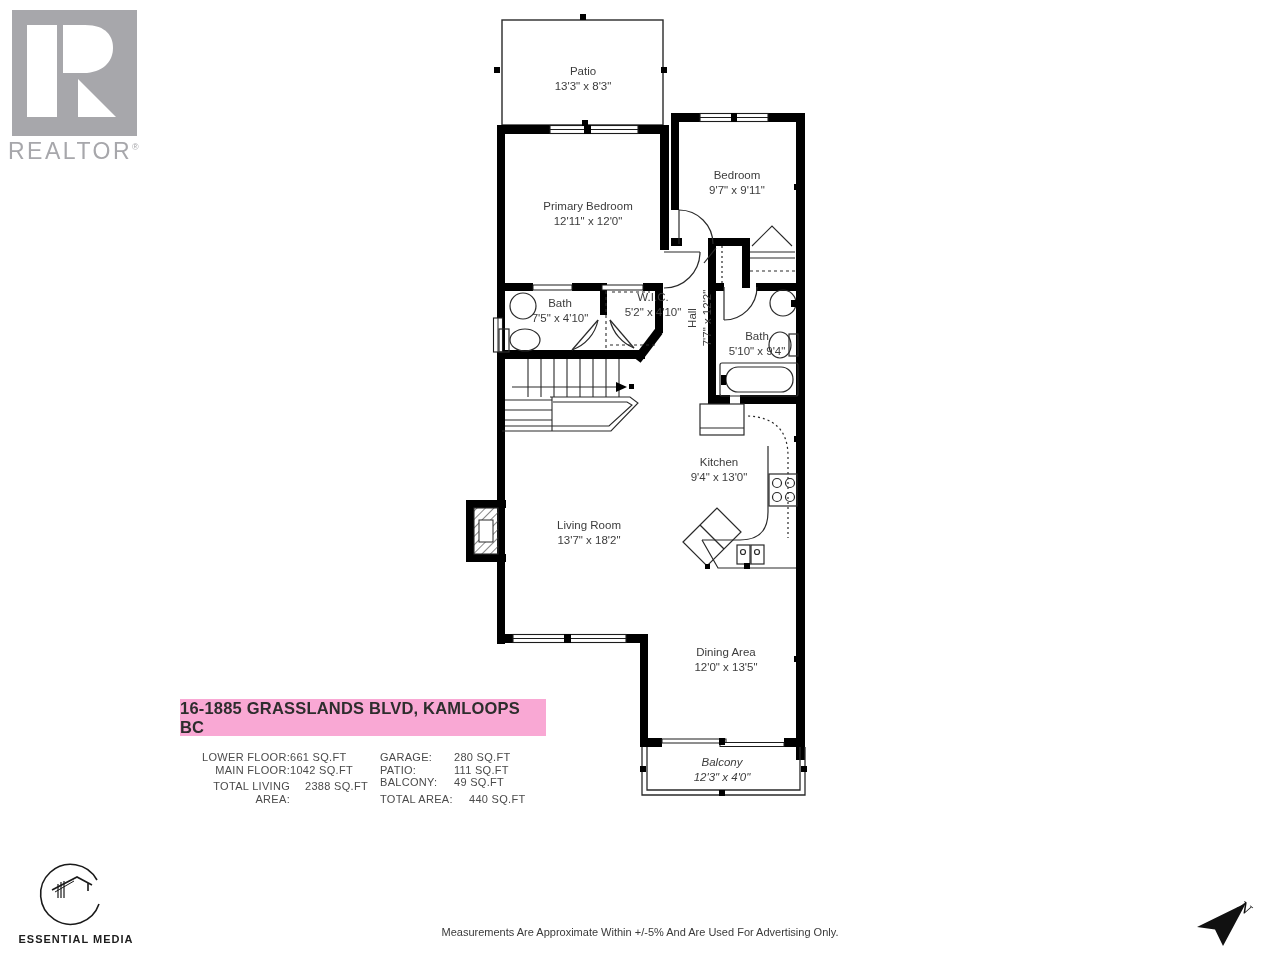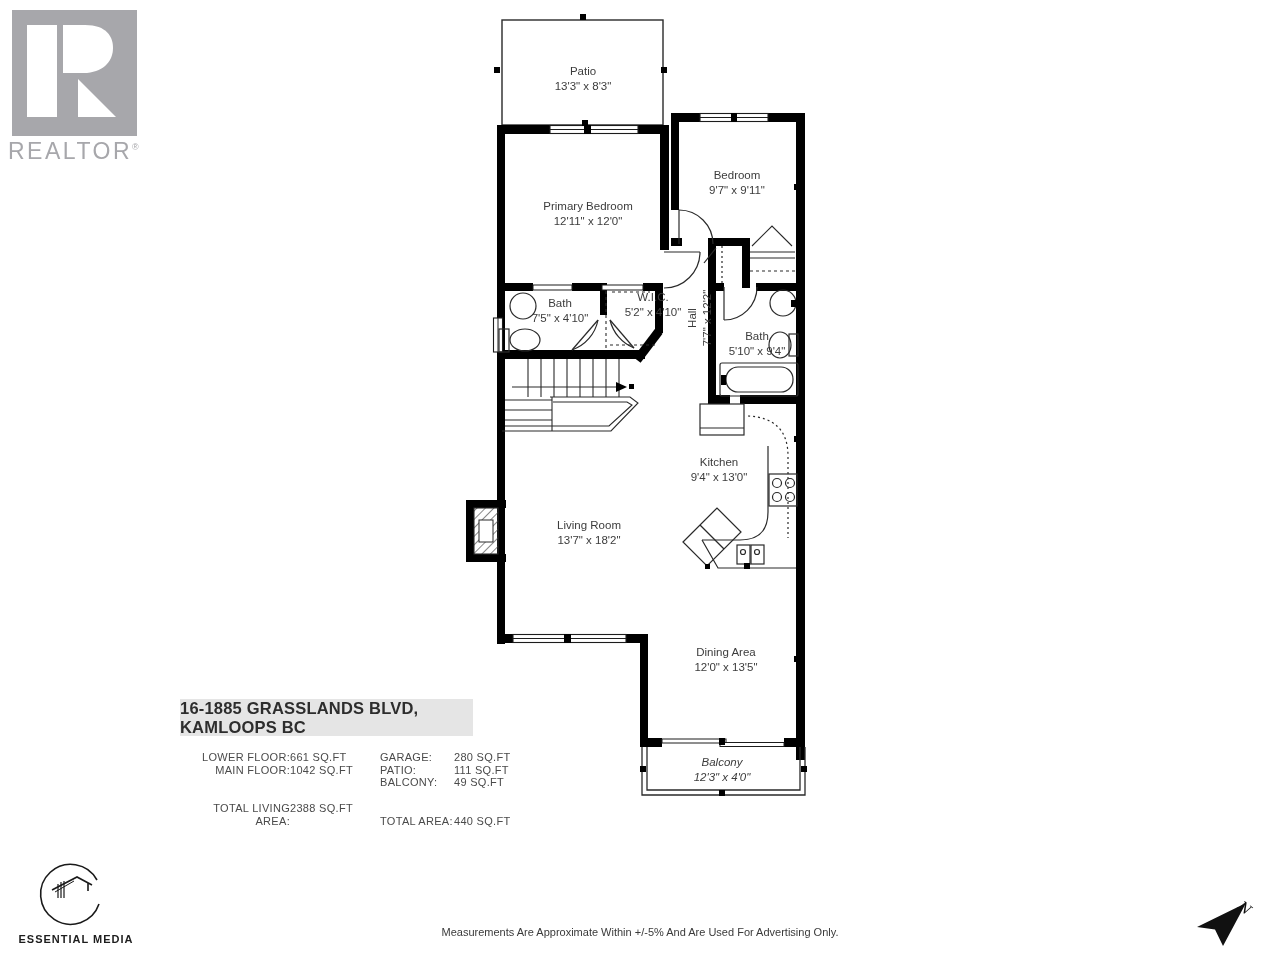--- a/index.html
+++ b/index.html
@@ -4,30 +4,30 @@
 <style>
   html,body{margin:0;padding:0;background:#fff;}
   .canvas{position:relative;width:1280px;height:960px;background:#ffffff;overflow:hidden;
           font-family:"Liberation Sans",sans-serif;}
   svg{position:absolute;left:0;top:0;}
   .room-label{position:absolute;transform:translate(-50%,-50%);text-align:center;
     font:400 11.5px/15px "Liberation Sans",sans-serif;color:#3c3c3c;white-space:nowrap;}
   .room-label.rot{transform:translate(-50%,-50%) rotate(-90deg);}
   .room-name{display:block;}
   .room-dims{display:block;}
-  .addr-box{position:absolute;left:180px;top:699px;width:293px;height:37px;background:#e5e5e5;
+  .addr-box{position:absolute;left:180px;top:699px;width:366px;height:37px;background:#f9a8d4;
     display:flex;align-items:center;justify-content:center;
     font:700 16.5px "Liberation Sans",sans-serif;color:#2d2d2d;letter-spacing:.2px;}
   .stats{position:absolute;font:400 11px/12.5px "Liberation Sans",sans-serif;color:#4a4a4a;
     letter-spacing:.3px;}
   .stat-row{display:flex;}
   .stat-row .lbl{display:inline-block;}
   .stats.col-left .lbl{width:98px;}
   .stats.col-right .lbl{width:74px;}
-  .stat-total{margin-top:26px;}
+  .stat-total{margin-top:4px;gap:15px;}
   .realtor-text{position:absolute;left:8px;top:138px;font:400 23px "Liberation Sans",sans-serif;
     color:#a7a7ab;letter-spacing:2.5px;}
   .realtor-text sup{font-size:9px;letter-spacing:0;}
   .em-text{position:absolute;left:0px;top:933px;width:152px;text-align:center;
     font:700 11px "Liberation Sans",sans-serif;color:#1d1d1d;letter-spacing:1px;}
   .disclaimer{position:absolute;left:0;top:926px;width:1280px;text-align:center;
     font:400 11px "Liberation Sans",sans-serif;color:#3a3a3a;}
 </style>
 </head>
 <body>

